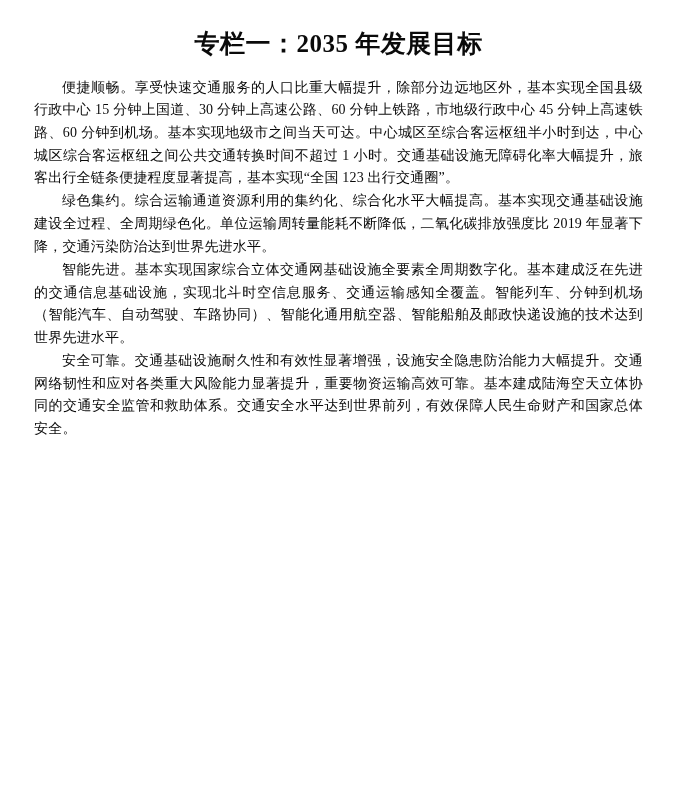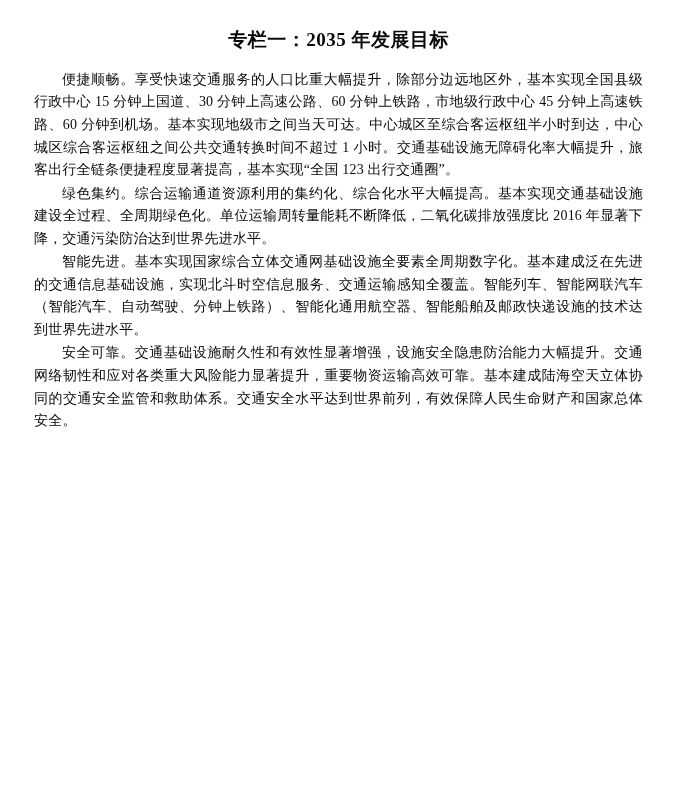--- a/index.html
+++ b/index.html
@@ -16,21 +16,21 @@
   }
   .page {
     box-sizing: border-box;
     width: 677px;
     height: 800px;
     padding: 22px 34px 10px 34px;
     background: #ffffff;
   }
   .doc-title {
     text-align: center;
-    font-size: 19px;
+    font-size: 25px;
     font-weight: bold;
     letter-spacing: 0.5px;
     margin: 6px 0 16px 0;
     line-height: 1.3;
   }
   .para {
     font-size: 14px;
     line-height: 1.62;
     text-align: justify;
     text-justify: inter-ideograph;
@@ -39,16 +39,16 @@
     letter-spacing: 0.2px;
     word-break: break-all;
   }
 </style>
 </head>
 <body>
 
 <div class="page">
   <div class="doc-title">专栏一：2035 年发展目标</div>
   <p class="para">便捷顺畅。享受快速交通服务的人口比重大幅提升，除部分边远地区外，基本实现全国县级行政中心 15 分钟上国道、30 分钟上高速公路、60 分钟上铁路，市地级行政中心 45 分钟上高速铁路、60 分钟到机场。基本实现地级市之间当天可达。中心城区至综合客运枢纽半小时到达，中心城区综合客运枢纽之间公共交通转换时间不超过 1 小时。交通基础设施无障碍化率大幅提升，旅客出行全链条便捷程度显著提高，基本实现“全国 123 出行交通圈”。</p>
-  <p class="para">绿色集约。综合运输通道资源利用的集约化、综合化水平大幅提高。基本实现交通基础设施建设全过程、全周期绿色化。单位运输周转量能耗不断降低，二氧化碳排放强度比 2016 年显著下降，交通污染防治达到世界先进水平。</p>
-  <p class="para">智能先进。基本实现国家综合立体交通网基础设施全要素全周期数字化。基本建成泛在先进的交通信息基础设施，实现北斗时空信息服务、交通运输感知全覆盖。智能列车、智能网联汽车（智能汽车、自动驾驶、分钟上铁路）、智能化通用航空器、智能船舶及邮政快递设施的技术达到世界先进水平。</p>
+  <p class="para">绿色集约。综合运输通道资源利用的集约化、综合化水平大幅提高。基本实现交通基础设施建设全过程、全周期绿色化。单位运输周转量能耗不断降低，二氧化碳排放强度比 2019 年显著下降，交通污染防治达到世界先进水平。</p>
+  <p class="para">智能先进。基本实现国家综合立体交通网基础设施全要素全周期数字化。基本建成泛在先进的交通信息基础设施，实现北斗时空信息服务、交通运输感知全覆盖。智能列车、分钟到机场（智能汽车、自动驾驶、车路协同）、智能化通用航空器、智能船舶及邮政快递设施的技术达到世界先进水平。</p>
   <p class="para">安全可靠。交通基础设施耐久性和有效性显著增强，设施安全隐患防治能力大幅提升。交通网络韧性和应对各类重大风险能力显著提升，重要物资运输高效可靠。基本建成陆海空天立体协同的交通安全监管和救助体系。交通安全水平达到世界前列，有效保障人民生命财产和国家总体安全。</p>
 </div>
 
 </body></html>

